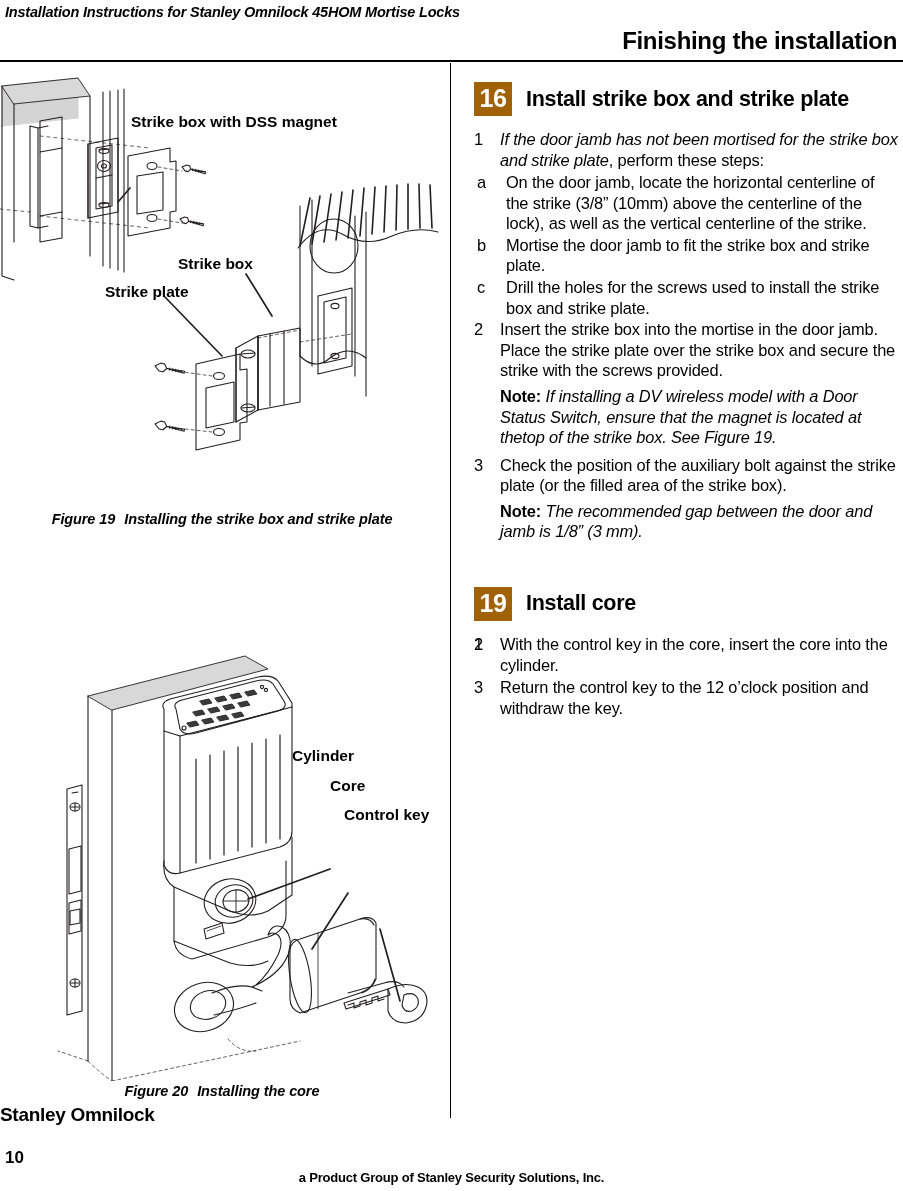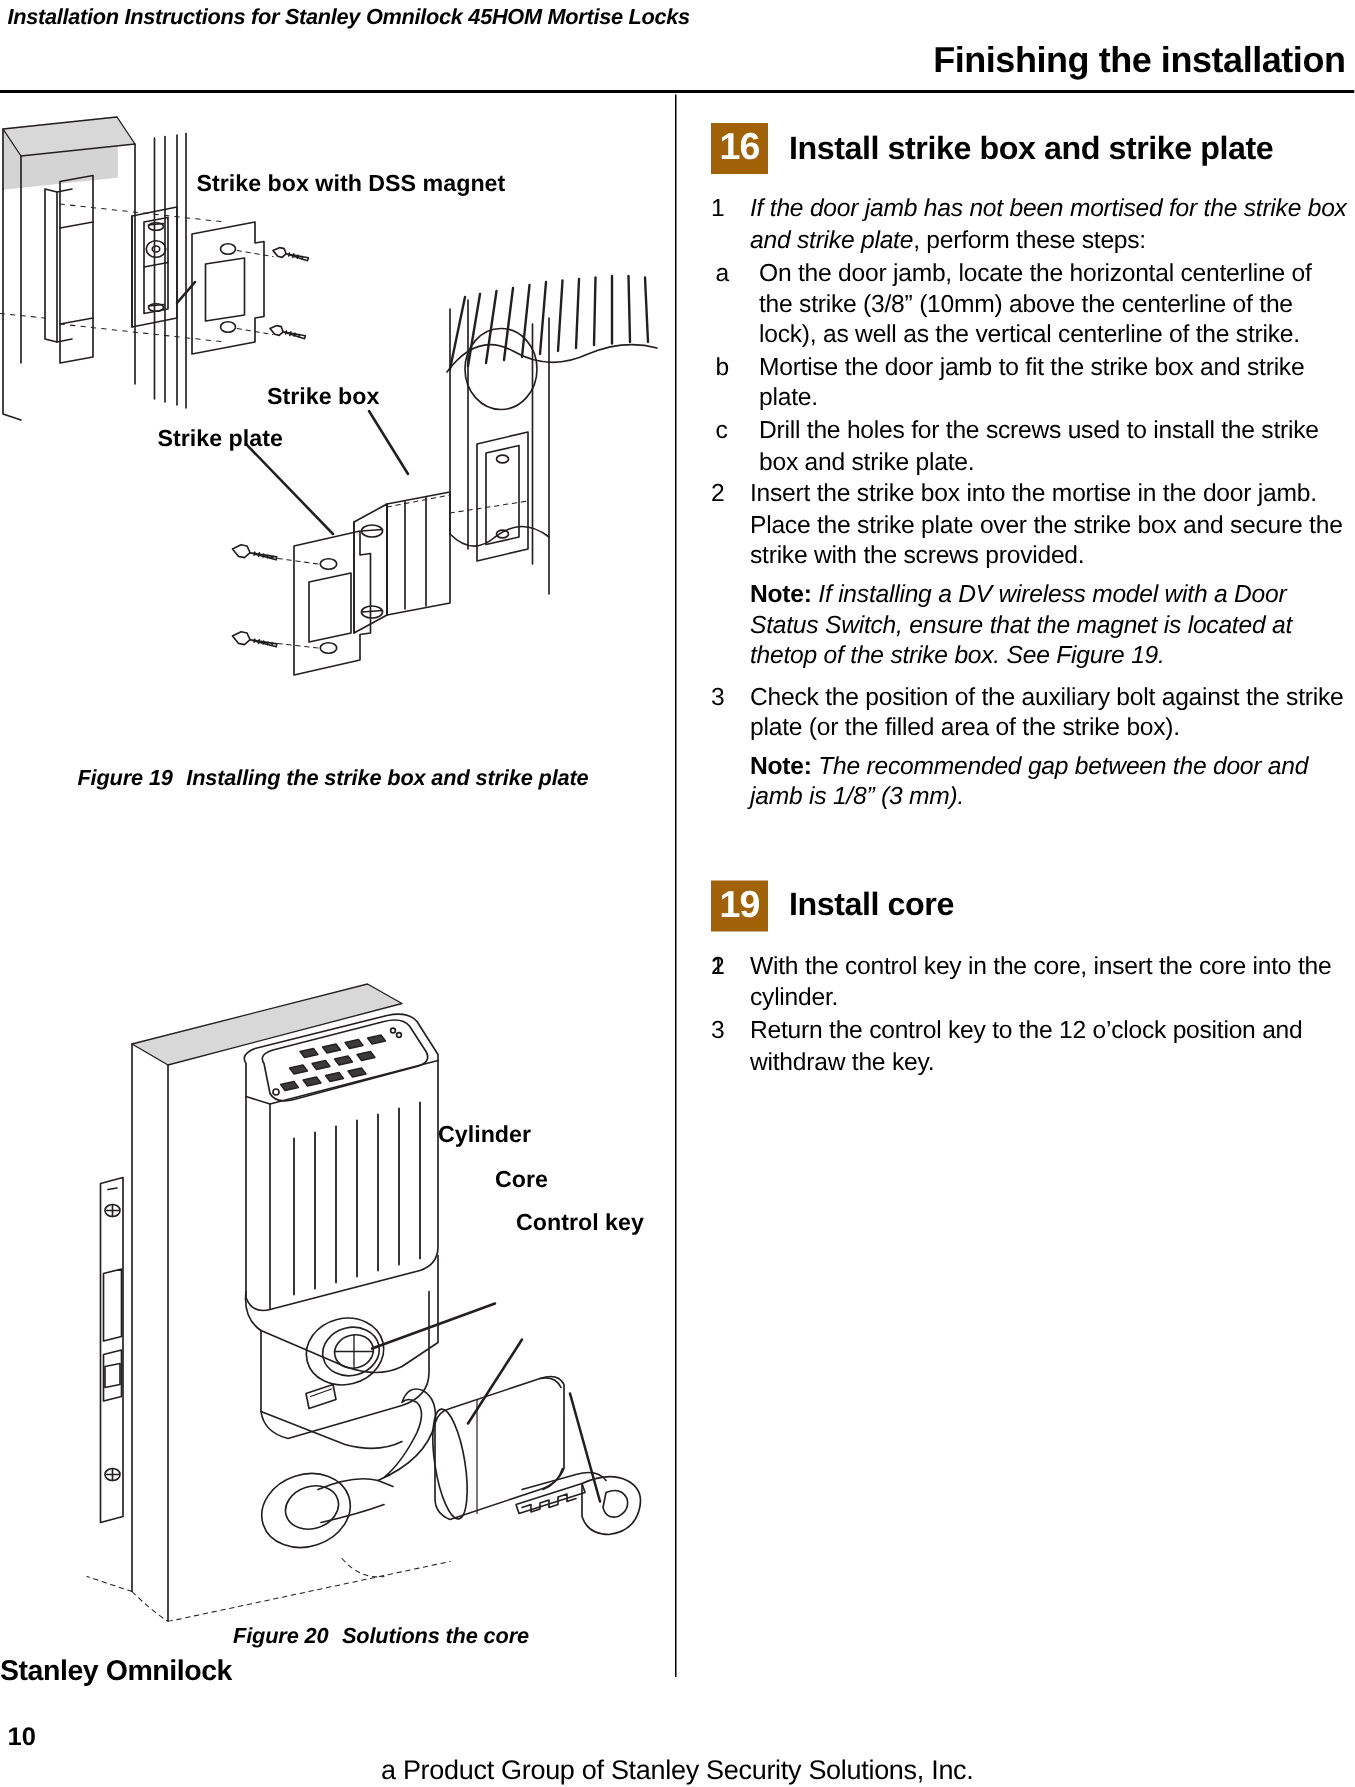--- a/index.html
+++ b/index.html
@@ -58,21 +58,21 @@
   
   #left-column {
     position: absolute;
     left: 0px;
     top: 66px;
     width: 444px;
     height: 1050px;
   }
   .figure-block { position: absolute; left: 0; width: 444px; }
   #figure-19-block { top: 0px; height: 470px; }
-  #figure-20-block { top: 545px; height: 505px; padding-left: 32px; }
+  #figure-20-block { top: 545px; height: 505px; }
 
   .figure-caption {
     position: absolute;
     width: 444px;
     text-align: center;
     font-size: 14.5px;
     font-weight: bold;
     font-style: italic;
     letter-spacing: -0.1px;
   }
@@ -195,22 +195,22 @@
     font-size: 19px;
     font-weight: bold;
     letter-spacing: -0.3px;
   }
   #footer-sub {
     position: absolute;
     left: 0px;
     top: 1170px;
     width: 903px;
     text-align: center;
-    font-size: 18px;
-    font-weight: normal;
+    font-size: 13px;
+    font-weight: bold;
     letter-spacing: -0.2px;
   }
 
   
   .fig-label {
     font-family: "Liberation Sans", sans-serif;
     font-size: 15.5px;
     font-weight: bold;
     fill: #000;
   }
@@ -439,21 +439,21 @@
         <path d="M312,338 L348,282" stroke-width="1.7"></path>
         <path d="M400,390 L380,318" stroke-width="1.7"></path>
       </g>
 
       <text class="fig-label" x="292" y="150">Cylinder</text>
       <text class="fig-label" x="330" y="180">Core</text>
       <text class="fig-label" x="344" y="209">Control key</text>
     </svg>
 
     <div class="figure-caption" style="top: 472px;">
-      <span class="cap-num">Figure 20</span><span>Solutions the core</span>
+      <span class="cap-num">Figure 20</span><span>Installing the core</span>
     </div>
   </div>
 </div>
 
 <div id="right-column">
 
   <div class="step-header">
     <span class="step-badge">16</span>
     <span class="step-heading">Install strike box and strike plate</span>
   </div>

